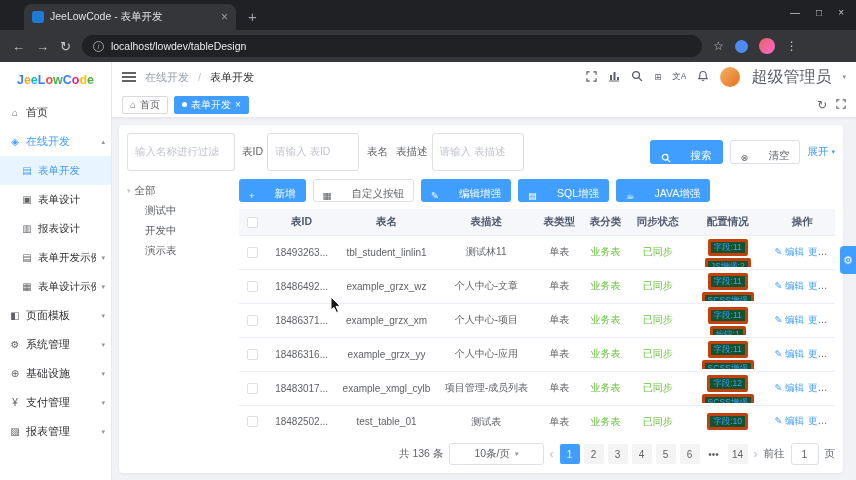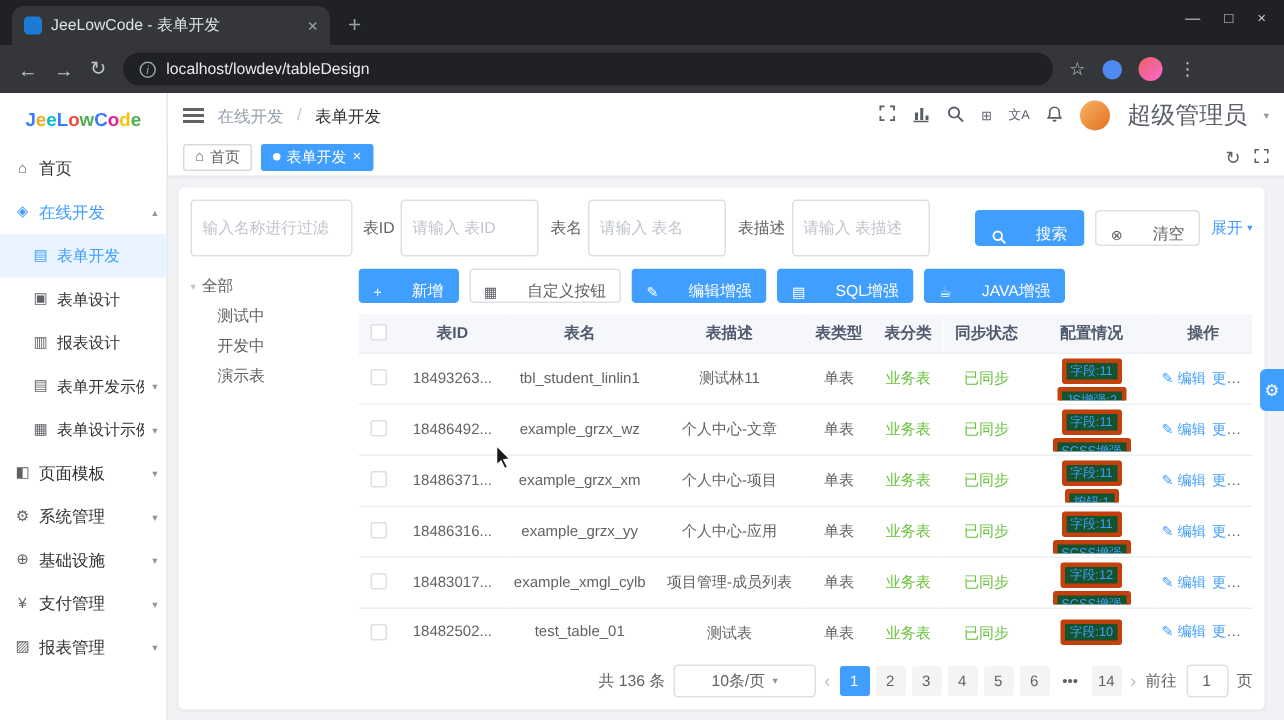--- a/index.html
+++ b/index.html
@@ -1,21 +1,21 @@
 <!DOCTYPE html>
 <html><head>
 <meta charset="utf-8">
 <style>
   * { box-sizing: border-box; margin: 0; padding: 0; }
   html,body { width:856px; height:480px; overflow:hidden; }
   body { font-family:"Liberation Sans","DejaVu Sans",sans-serif; font-size:11px; color:#303133; }
   .screen { position:relative; width:856px; height:480px; overflow:hidden; background:#f0f2f5; }
 
   
-  .tabstrip { height:30px; background:#202124; display:flex; align-items:flex-end; padding-left:8px; position:relative; }
+  .tabstrip { height:30px; background:#202124; display:flex; align-items:flex-end; padding-left:24px; position:relative; }
   .tab { height:26px; width:212px; background:#35363a; border-radius:8px 8px 0 0; display:flex; align-items:center; gap:6px; padding:0 8px; color:#dde1e4; font-size:10.5px; }
   .favicon { width:12px; height:12px; border-radius:3px; background:#1c7bd4; flex:none; }
   .tab-title { overflow:hidden; white-space:nowrap; text-overflow:ellipsis; flex:1; }
   .tab-close { color:#9aa0a6; font-size:12px; }
   .newtab { color:#9aa0a6; font-size:15px; margin:0 0 5px 12px; }
   .win-controls { position:absolute; right:12px; top:7px; display:flex; gap:16px; color:#c8cacc; font-size:10px; }
   .addressbar { height:32px; background:#35363a; display:flex; align-items:center; gap:11px; padding:0 12px; }
   .nav-ic { color:#c3c7cb; font-size:13px; }
   .addr-pill { flex:1; max-width:620px; height:22px; background:#202124; border-radius:11px; display:flex; align-items:center; gap:7px; padding:0 11px; color:#e8eaed; font-size:10.5px; }
   .info-ic { width:11px; height:11px; border:1px solid #9aa0a6; border-radius:50%; color:#9aa0a6; font-size:8px; display:flex; align-items:center; justify-content:center; font-style:italic; flex:none; }
@@ -280,21 +280,20 @@
 
           <div class="filter-row">
             <div class="inp tree-filter">输入名称进行过滤</div>
             <div class="filter-fields" id="filter-fields">
                 <div class="f-item">
                   <span class="f-label">表ID</span>
                   <div class="inp f-inp">请输入 表ID</div>
                 </div>
                 <div class="f-item">
                   <span class="f-label">表名</span>
-                  <div class="inp f-inp">请输入 表名</div>
                 </div>
                 <div class="f-item">
                   <span class="f-label">表描述</span>
                   <div class="inp f-inp">请输入 表描述</div>
                 </div>
               </div>
             <div class="btn primary search-btn">
               <svg width="10" height="10" viewBox="0 0 12 12">
                   <circle cx="5" cy="5" r="3.4" fill="none" stroke="#fff" stroke-width="1.5"></circle>
                   <path d="M7.6 7.6L11 11" stroke="#fff" stroke-width="1.5"></path>

